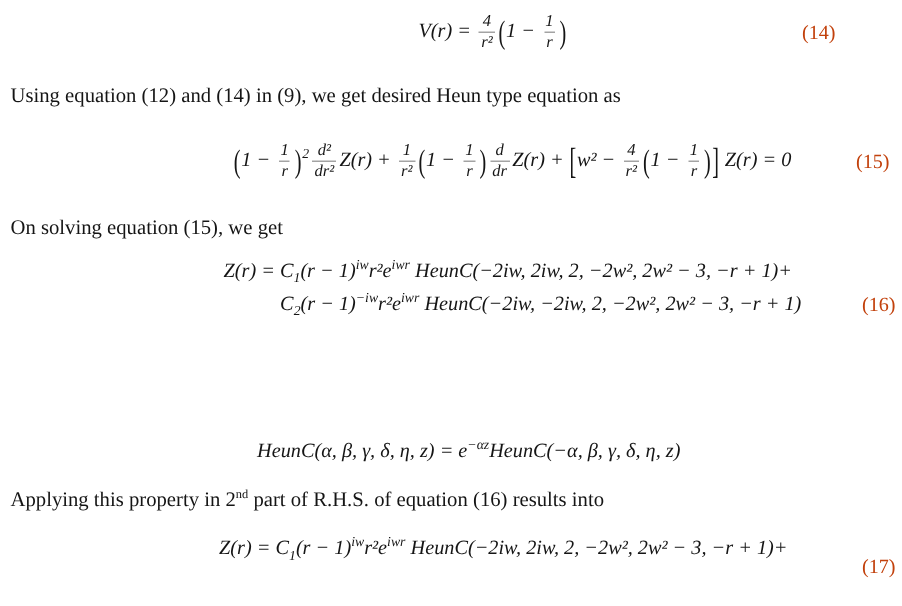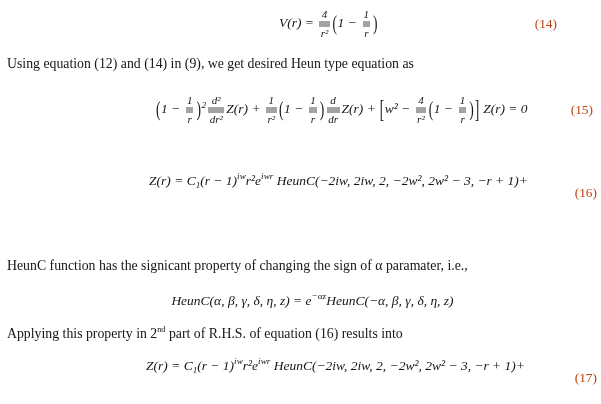--- a/index.html
+++ b/index.html
@@ -21,21 +21,21 @@
   .eqbody{display:inline-block;font-style:italic;}
   .mi{font-style:italic;}
   .mu{font-style:normal;}
   sup.msup{font-size:0.68em;font-style:italic;}
   sub.msub{font-size:0.68em;font-style:italic;}
   .frac{
     display:inline-flex;flex-direction:column;align-items:center;
     vertical-align:middle;margin:0 2px;line-height:1;
   }
   .fnum,.fden{font-size:0.82em;line-height:1.18;padding:0 1.5px;font-style:italic;}
-  .fden{border-top:6px solid #a3a3a3;font-style:italic;}
+  .fden{border-top:1px solid #a3a3a3;font-style:italic;}
   .big{
     font-style:normal;display:inline-block;vertical-align:middle;
     transform-origin:50% 50%;padding:0 0.5px;
   }
   .eqnum{
     position:absolute;top:50%;transform:translateY(-50%);
     font-style:normal;font-size:13.4px;color:#c2410c;
   }
 </style>
 </head>
@@ -75,30 +75,31 @@
         </span><span class="mi">Z(r) + </span><span class="big" style="transform: scaleY(1.8);">[</span><span class="mi">w² − </span><span class="frac">
           <span class="fnum">4</span>
           <span class="fden">r²</span>
         </span><span class="big" style="transform: scaleY(1.6);">(</span><span class="mi">1 − </span><span class="frac">
           <span class="fnum">1</span>
           <span class="fden">r</span>
         </span><span class="big" style="transform: scaleY(1.6);">)</span><span class="big" style="transform: scaleY(1.8);">]</span><span class="mi"> Z(r) = 0</span></span>
     <span class="eqnum" style="right:8px">(15)</span>
   </div>
 
+  <div class="para" style="top:144px">On solving equation (15), we get</div>
 
   <div class="eqrow" style="top:171px">
     <span class="eqbody" style="transform:translateX(38px)"><span class="mi">Z(r) = C</span><sub class="msub">1</sub><span class="mi">(r − 1)</span><sup class="msup">iw</sup><span class="mi">r²e</span><sup class="msup">iwr</sup><span class="mi"> HeunC(−2iw, 2iw, 2, −2w², 2w² − 3, −r + 1)+</span></span>
   </div>
   <div class="eqrow" style="top:193px">
+    <span class="eqbody" style="transform:translateX(60px)"><span class="mi">C</span><sub class="msub">2</sub><span class="mi">(r − 1)</span><sup class="msup">−iw</sup><span class="mi">r²e</span><sup class="msup">iwr</sup><span class="mi"> HeunC(−2iw, −2iw, 2, −2w², 2w² − 3, −r + 1)</span></span>
     <span class="eqnum" style="right:4px">(16)</span>
   </div>
 
 
-  <div class="para" style="top:258px">HeunC function has the signicant property of changing the sign of α paramater, i.e.,</div>
 
   <div class="eqrow" style="top:291px">
     <span class="eqbody" style="transform:translateX(12px)"><span class="mi">HeunC(α, β, γ, δ, η, z) = e</span><sup class="msup">−αz</sup><span class="mi">HeunC(−α, β, γ, δ, η, z)</span></span>
   </div>
 
   <div class="para" style="top:325px">
     <span>Applying this property in 2</span><sup class="psup">nd</sup><span> part of R.H.S. of equation (16) results into</span>
   </div>
 
   <div class="eqrow" style="top:356px">

